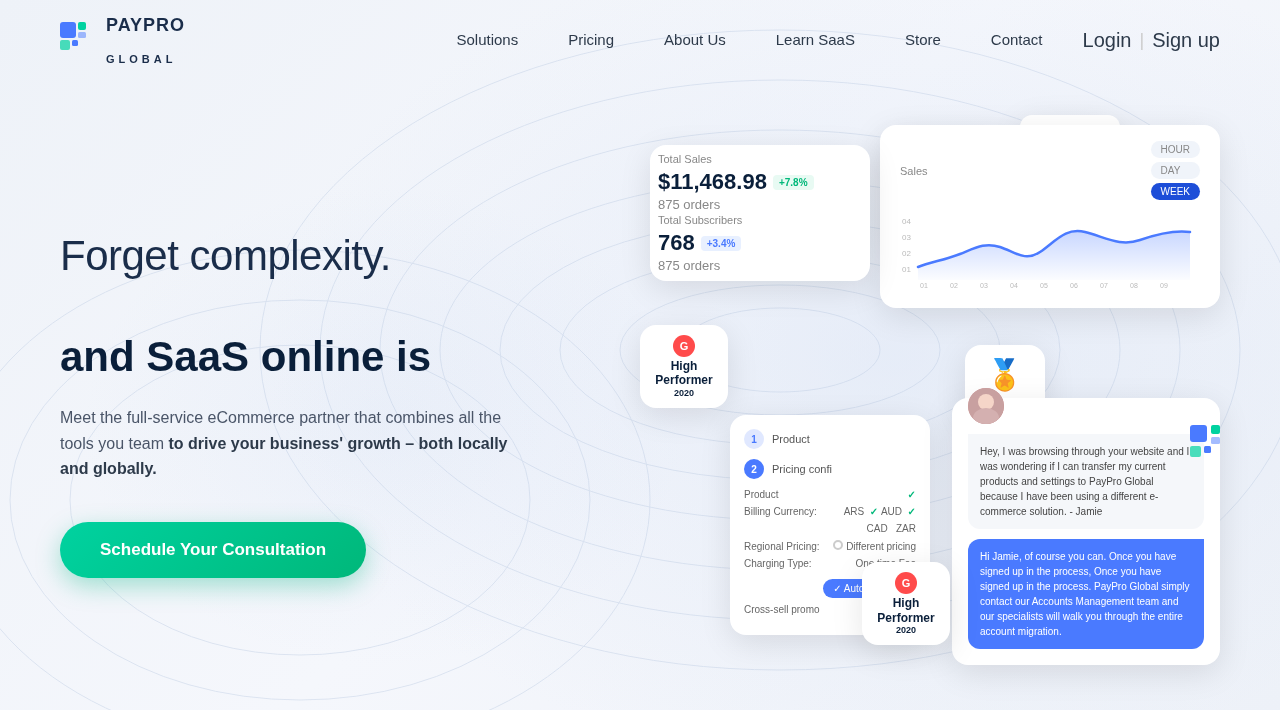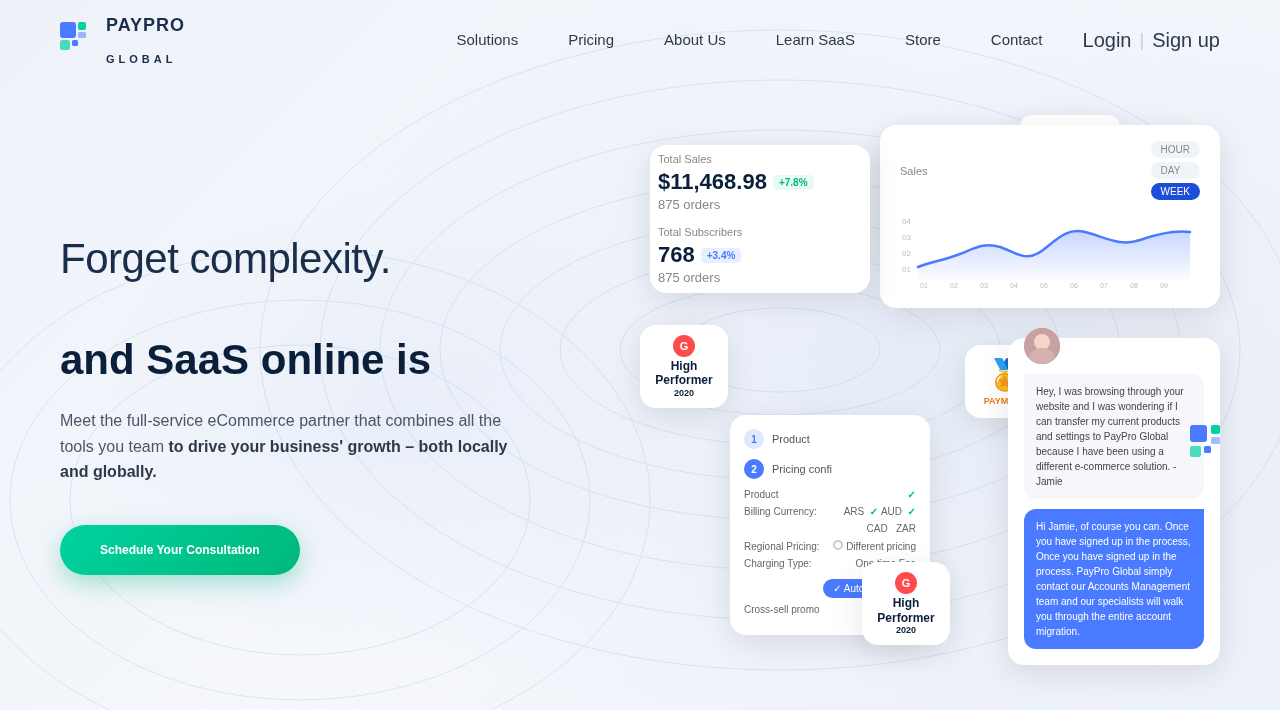--- a/index.html
+++ b/index.html
@@ -132,21 +132,21 @@
       margin-bottom: 40px;
     }
     .hero-desc strong {
       font-weight: 700;
       color: #2d3a4a;
     }
     .cta-button {
       display: inline-block;
       background: linear-gradient(135deg, #00d2a0 0%, #00b87a 100%);
       color: white;
-      font-size: 12px;
+      font-size: 17px;
       font-weight: 600;
       padding: 18px 40px;
       border-radius: 50px;
       text-decoration: none;
       border: none;
       cursor: pointer;
       box-shadow: 0 8px 24px rgba(0,180,130,0.35);
     }
 
     
@@ -368,21 +368,21 @@
       color: white;
       font-size: 10px;
       padding: 4px 10px;
       border-radius: 10px;
       display: inline-block;
       margin-top: 4px;
     }
 
     
     .card-chat {
-      width: 212px;
+      width: 268px;
       right: 0;
       bottom: 30px;
       padding: 16px;
     }
     .chat-avatar {
       width: 36px;
       height: 36px;
       border-radius: 50%;
       background: linear-gradient(135deg, #d4a0a0, #c08080);
       position: absolute;
@@ -609,21 +609,21 @@
     </div>
 
     <div class="card card-sales">
       <div class="card-label">Total Sales</div>
       <div style="display:flex; align-items:center;">
         <div class="card-value">$11,468.98</div>
         <span class="badge-green">+7.8%</span>
       </div>
       <div class="card-sub">875 orders</div>
 
-      <div style="margin-top:14px;">
+      <div style="margin-top:2px;">
         <div class="card-label">Total Subscribers</div>
         <div style="display:flex; align-items:center;">
           <div class="card-value">768</div>
           <span class="badge-blue">+3.4%</span>
         </div>
         <div class="card-sub">875 orders</div>
       </div>
     </div>
 
     <div class="card card-hp">

